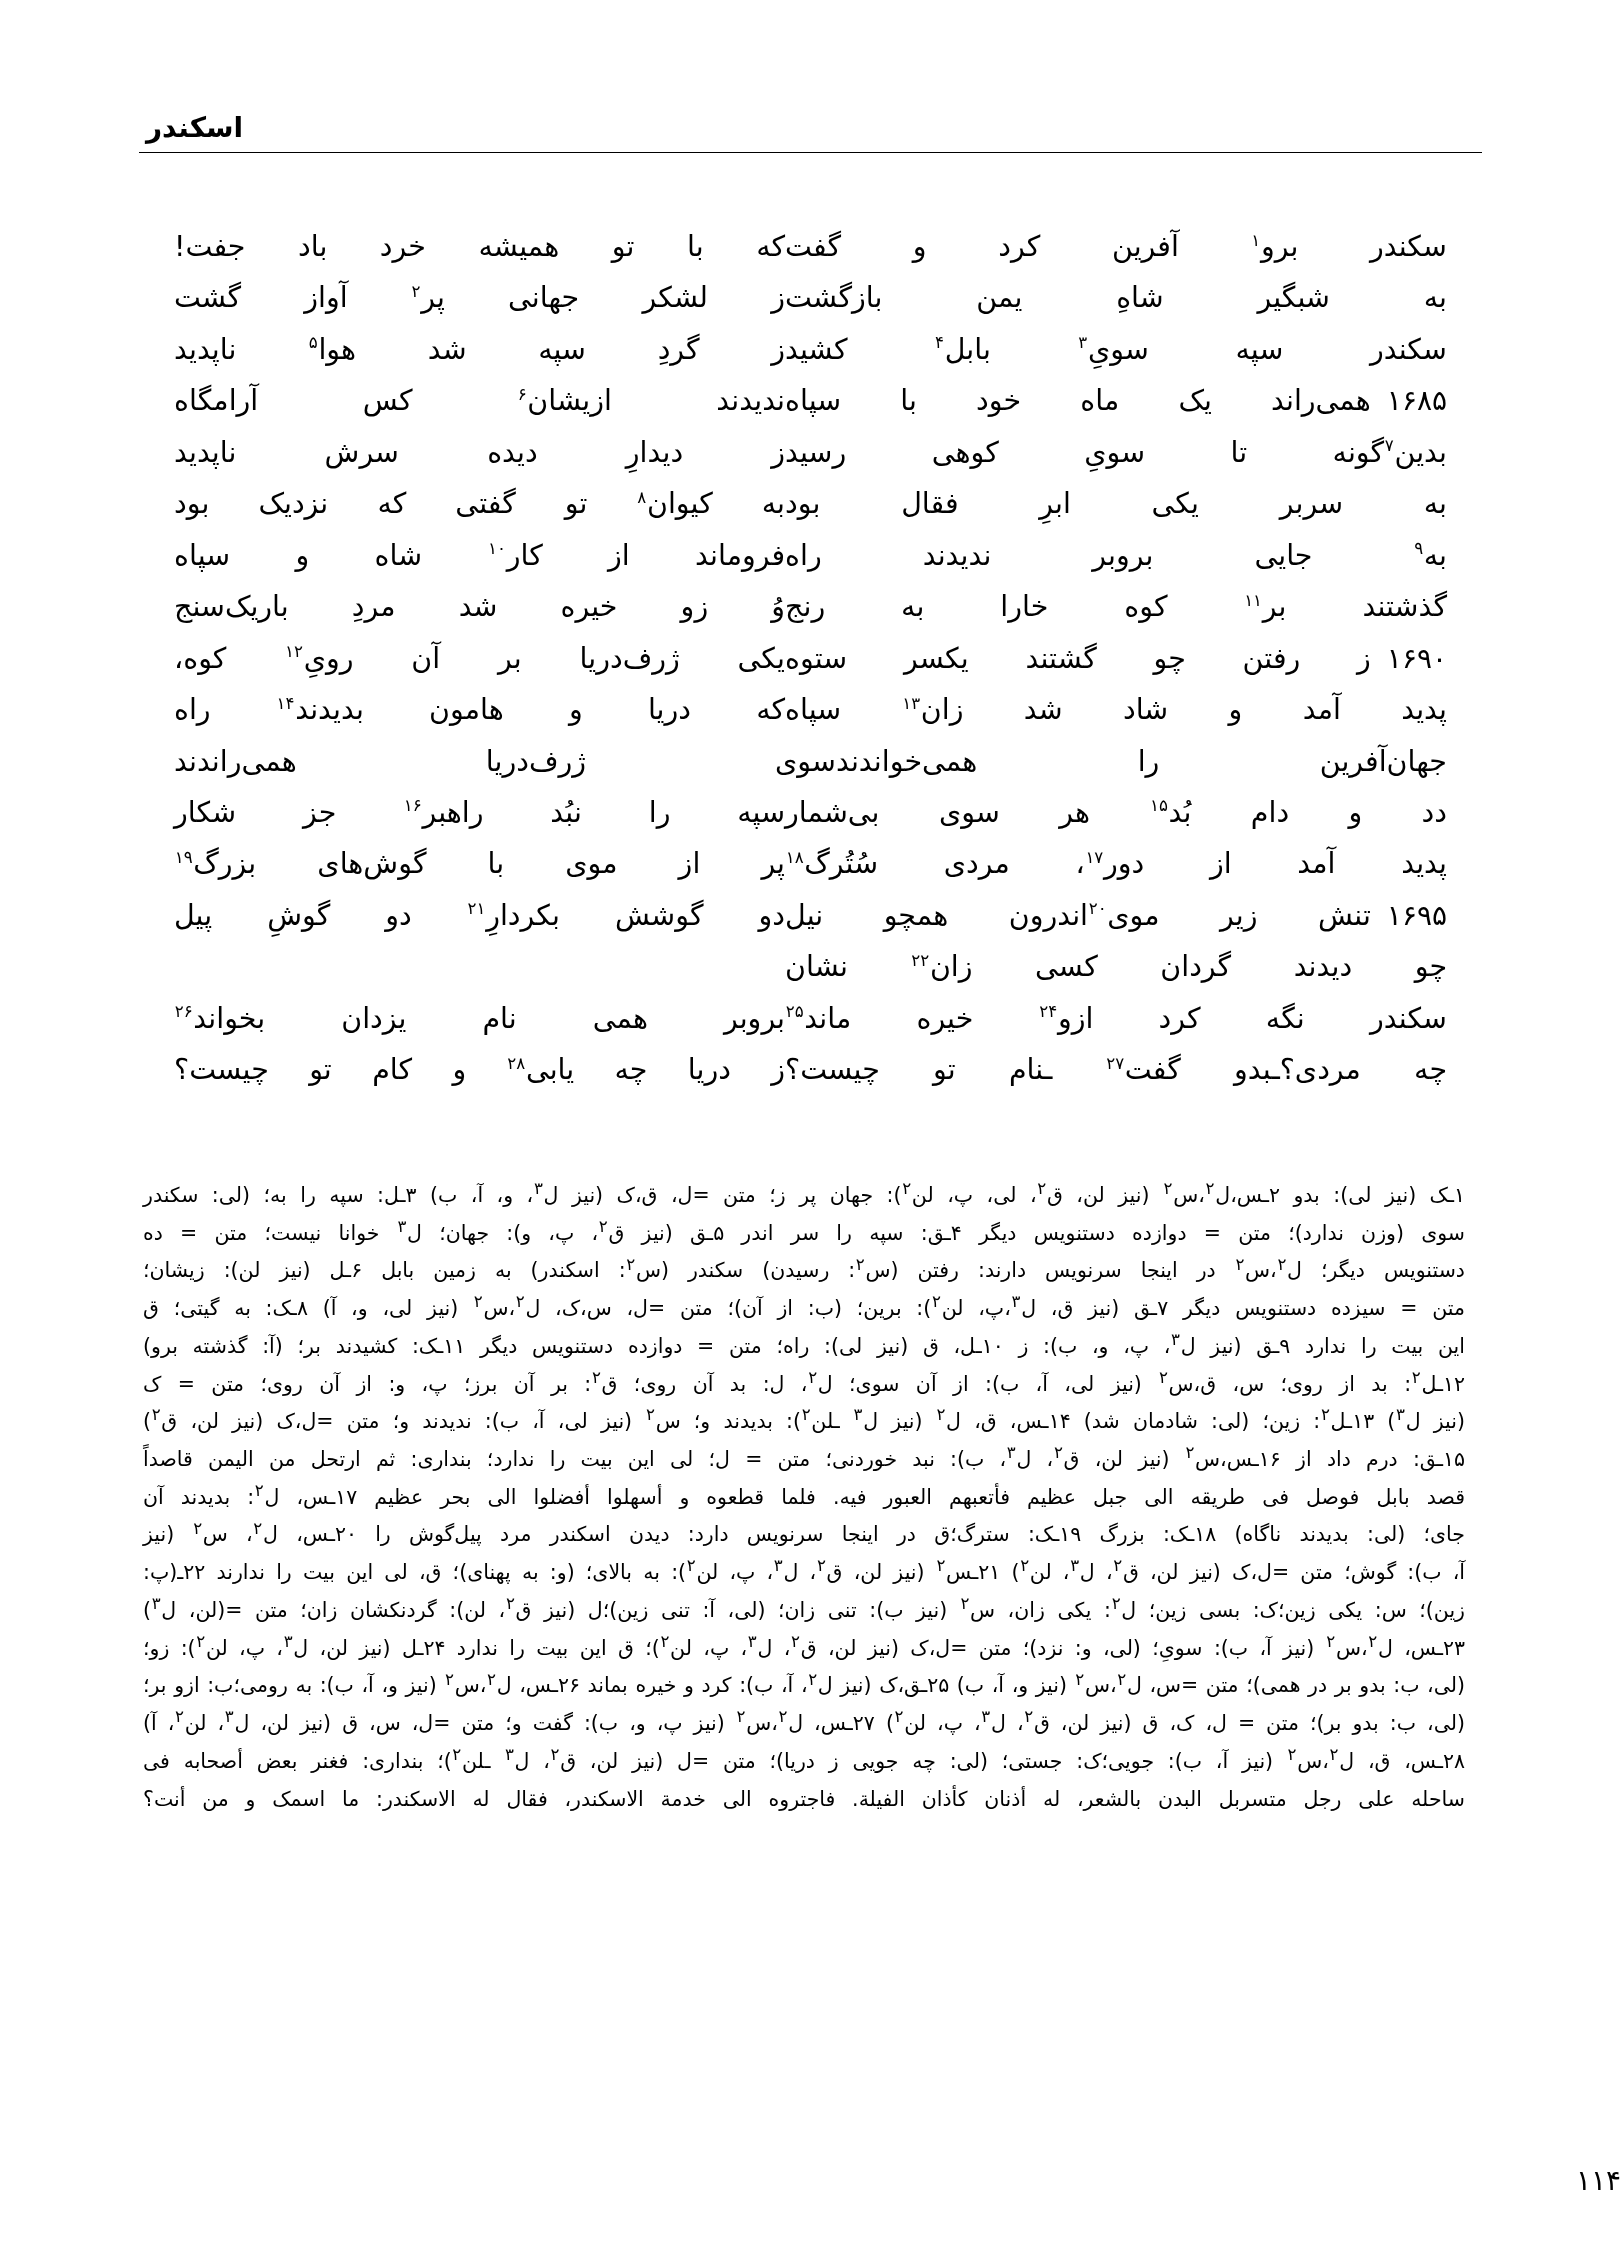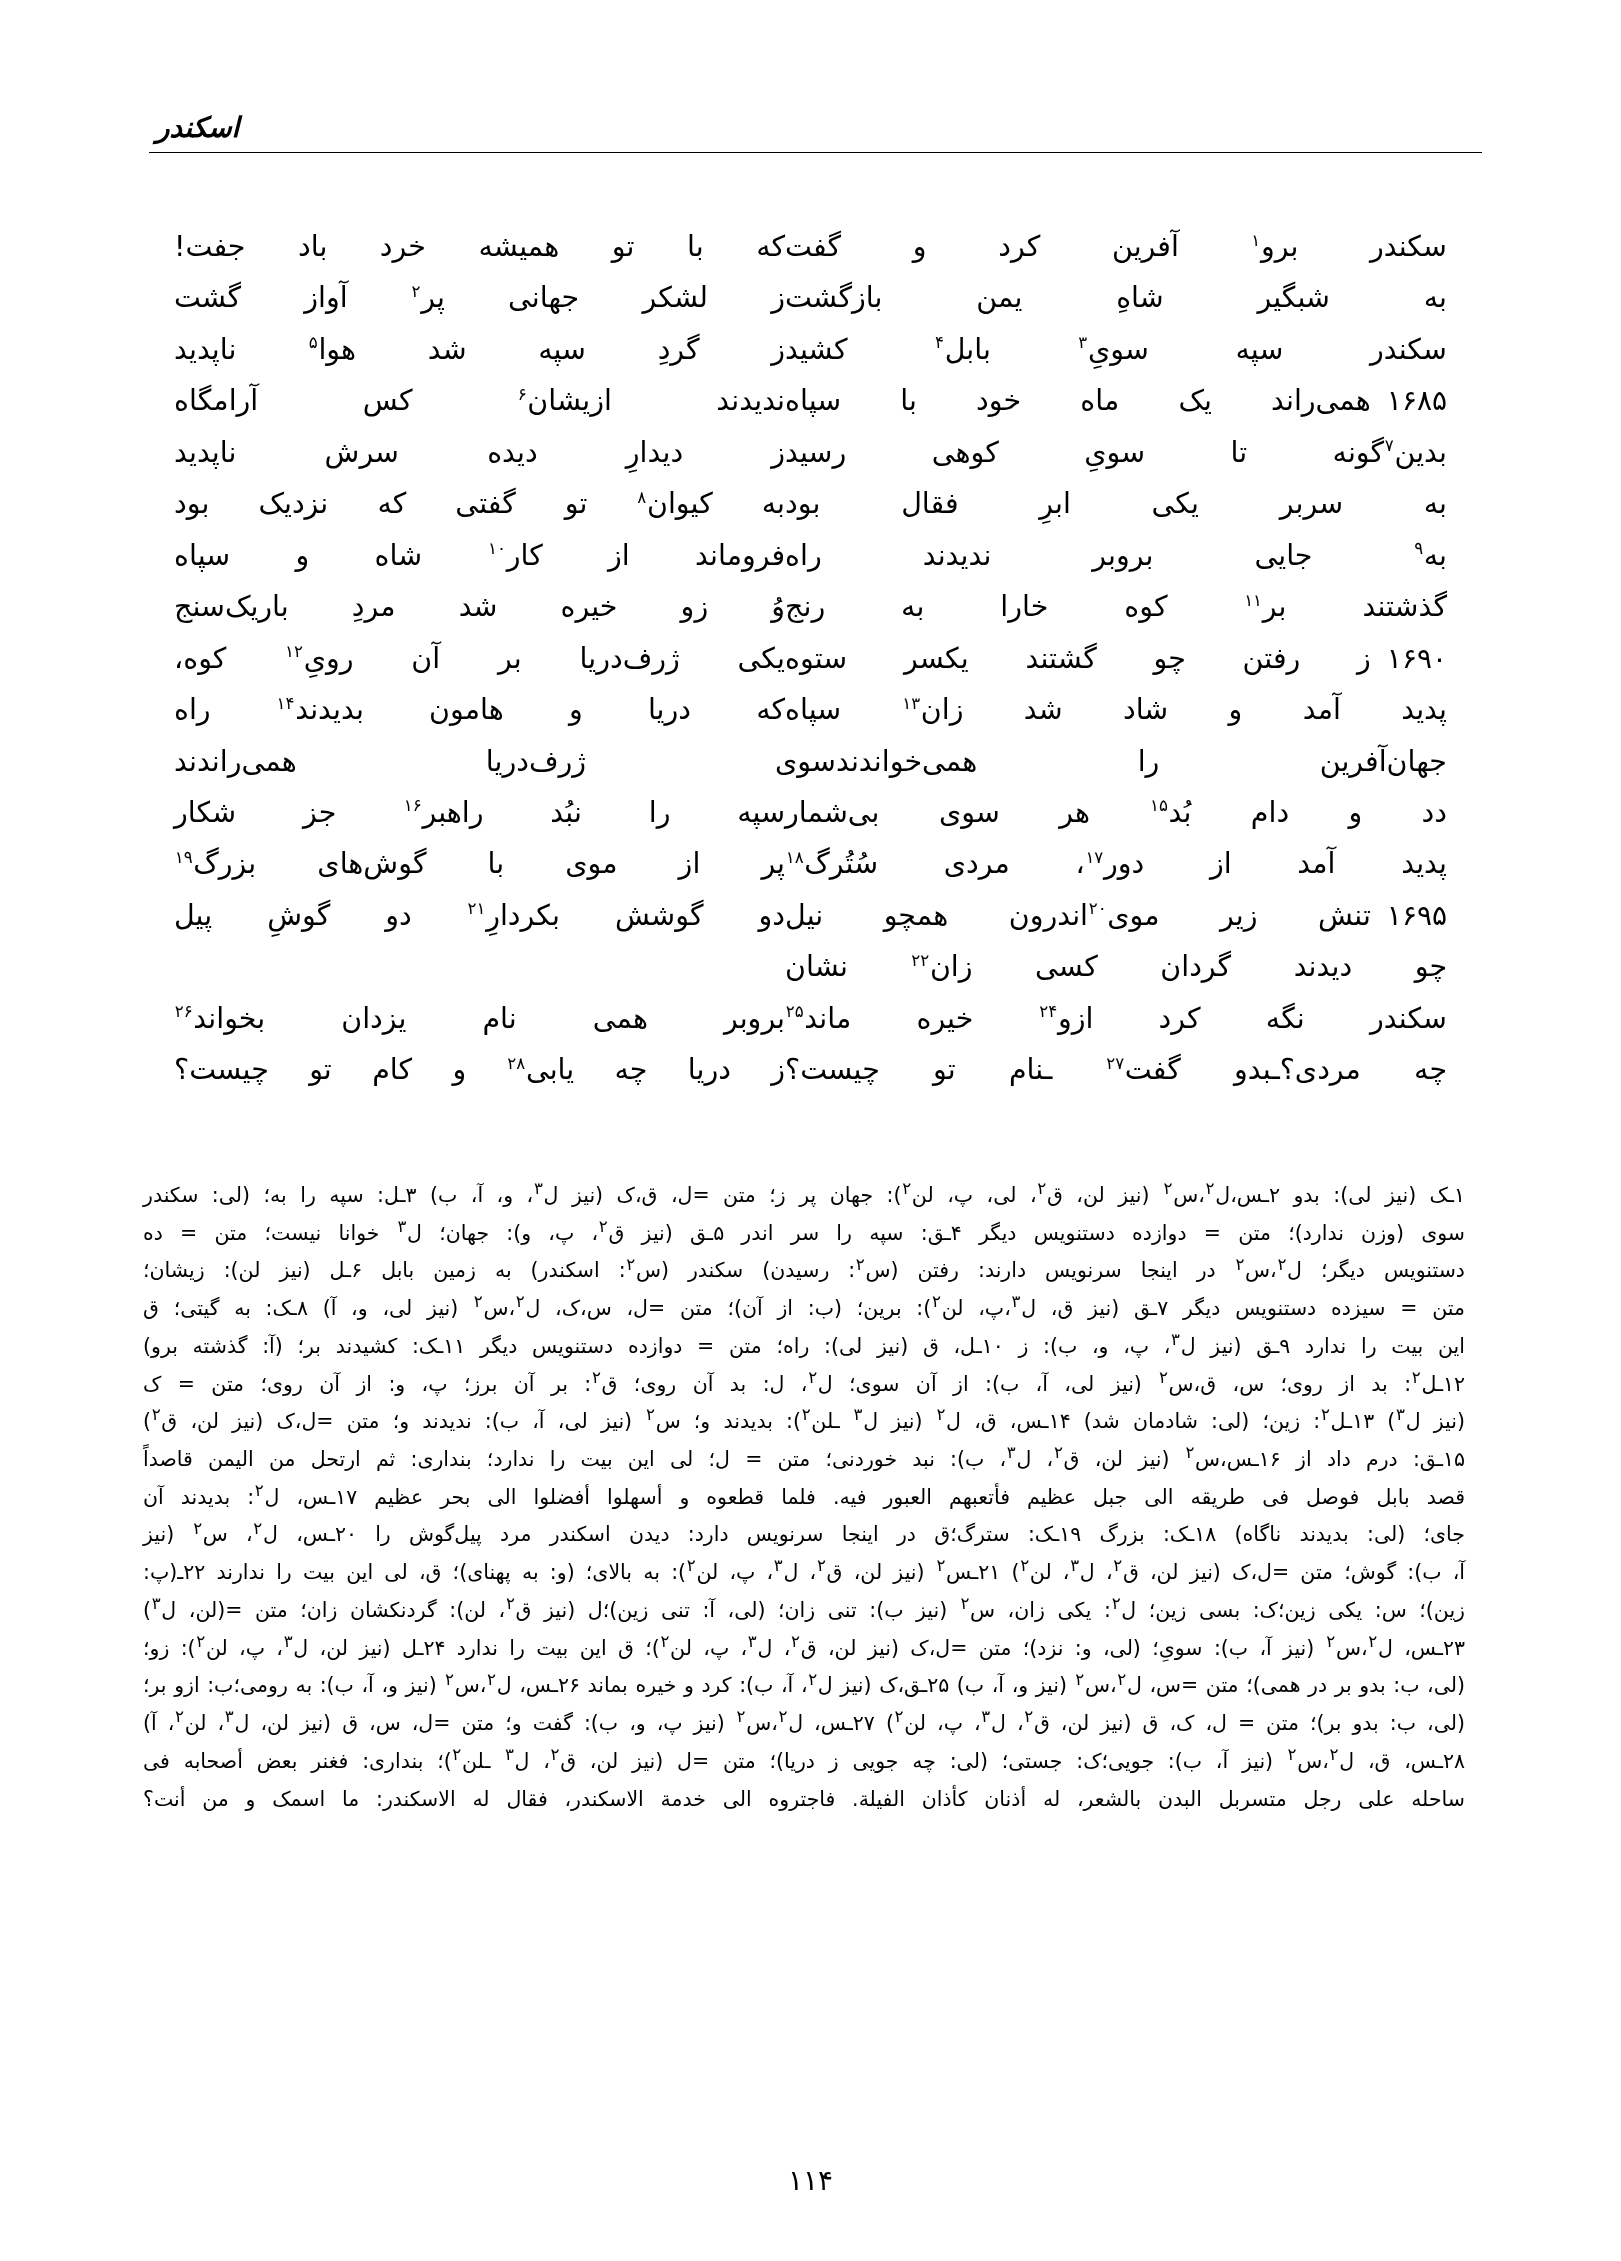--- a/index.html
+++ b/index.html
@@ -12,23 +12,22 @@
     overflow:hidden;
   }
   .page{
     position:absolute;inset:0;
     padding:0;
   }
 
   
   .header-zone{
     position:absolute;
-    top:111px; left:149px; right:139px;
+    top:111px; left:139px; right:139px;
     height:77px;
-    font-style:italic;
   }
   .running-head{
     text-align:left;
     font-size:28px;
     font-weight:700;
     letter-spacing:0;
     direction:rtl;
     padding-left:7px;
     padding-bottom:7px;
   }
@@ -107,21 +106,21 @@
   .apparatus .arabic-tail{
     text-align:justify;
     text-align-last:justify;
   }
 
   
   .folio{
     position:absolute;
     bottom:64px;
     left:0;right:0;
-    text-align:center;
+    text-align:right;
     font-size:28px;
   }
 </style>
 </head>
 <body>
 
 <div class="page">
 
   <div class="header-zone">
     <div class="running-head">اسکندر</div>

